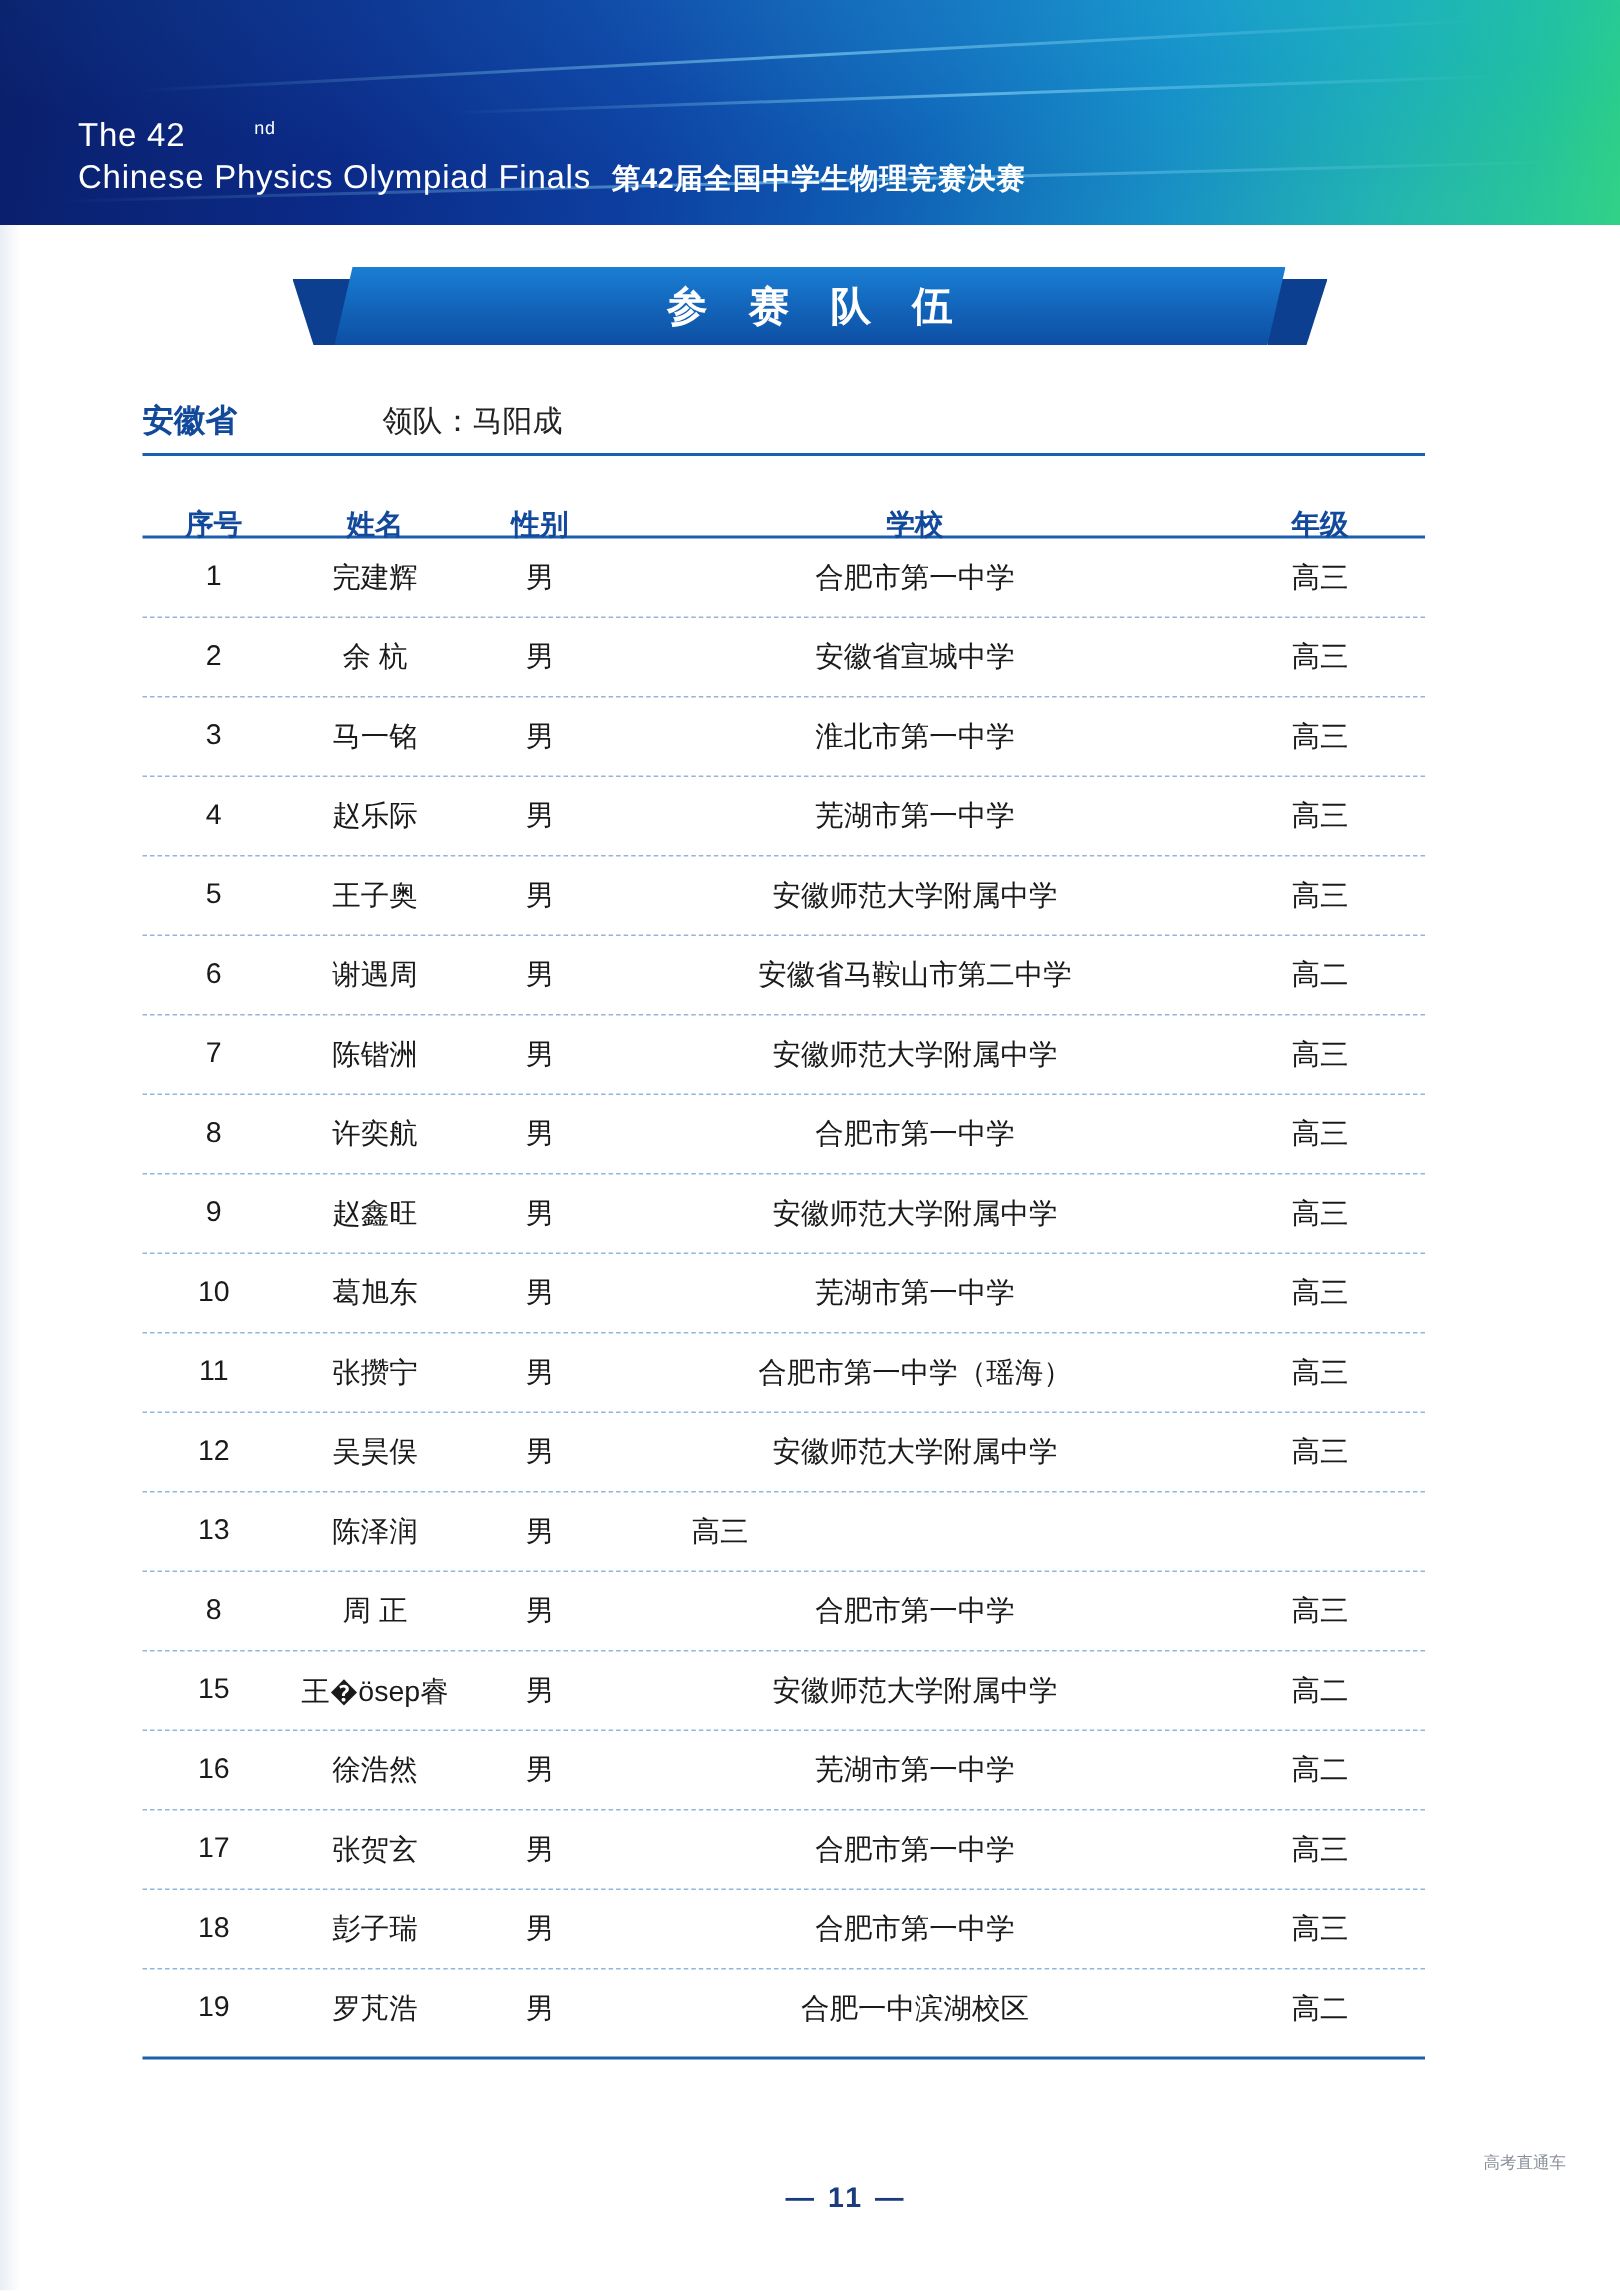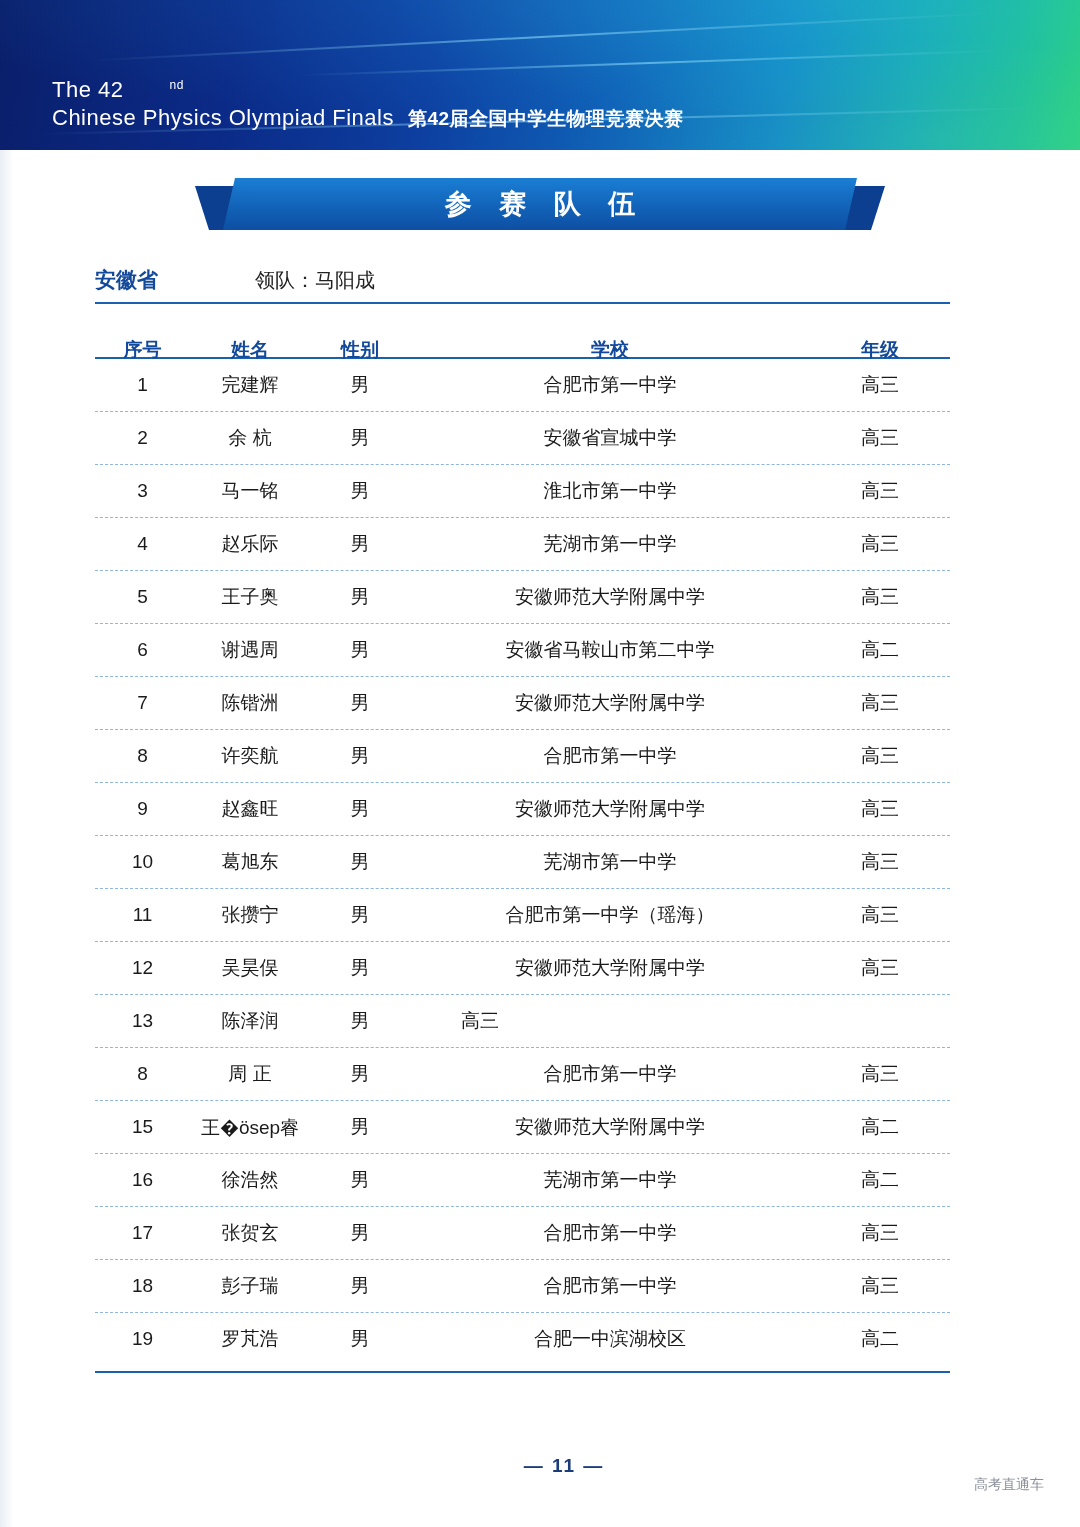--- a/index.html
+++ b/index.html
@@ -204,23 +204,23 @@
     text-align: center;
     color: #1a3c7a;
     font-size: 19px;
     font-weight: 700;
     letter-spacing: 2px;
     padding-left: 24px;
   }
   .watermark {
     position: absolute;
     right: 36px;
-    top: 1476px;
+    top: 1434px;
     color: #8a8f99;
-    font-size: 14px;
+    font-size: 11px;
     text-align: center;
   }
 
   
   .edge-left {
     position: absolute;
     left: 0; top: 0;
     width: 14px; height: 1527px;
     background: linear-gradient(90deg, #e9eef5 0%, #ffffff 100%);
   }

